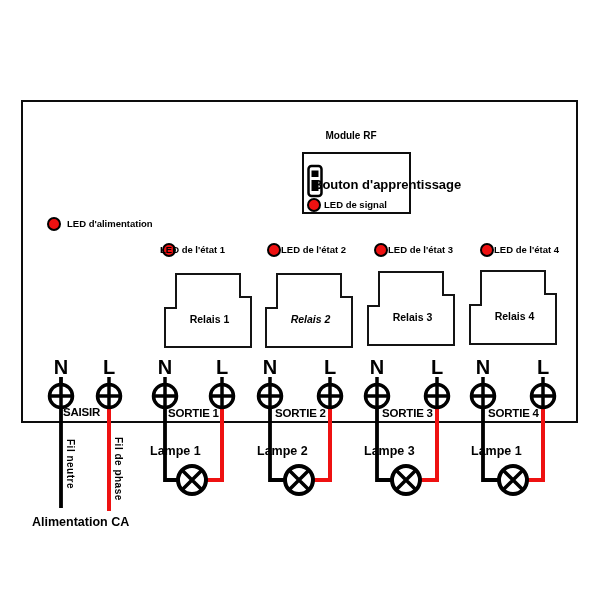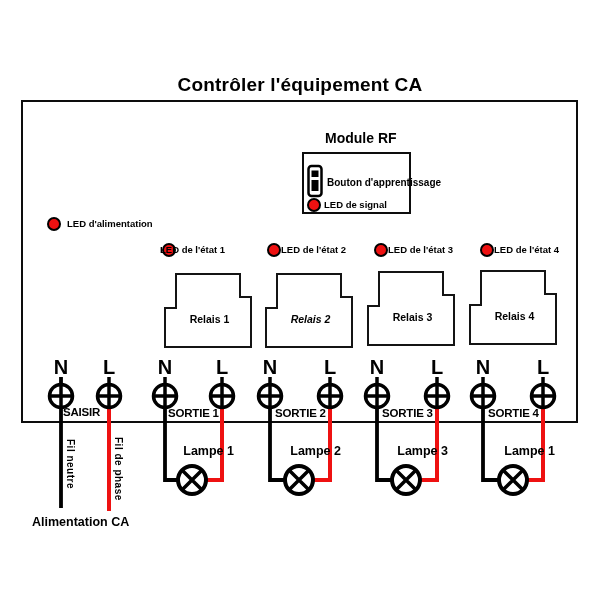--- a/index.html
+++ b/index.html
@@ -15,40 +15,39 @@
   .main-box{
     left:21px;top:100px;width:553px;height:319px;
     border:2px solid #0d0d0d;background:#fff;
   }
   .module-box{
     left:302px;top:152px;width:105px;height:58px;
     border:2px solid #0d0d0d;background:#fff;
   }
   .svg-layer{left:0;top:0;width:600px;height:600px;pointer-events:none;}
   .lbl{white-space:nowrap;font-weight:bold;}
-  .module-label{left:325px;top:130px;width:100px;text-align:left;font-size:14px;}
-  .btn-label{left:327px;top:177px;font-size:10px;}
+  .module-label{left:301px;top:130px;width:100px;text-align:center;font-size:10px;}
+  .btn-label{left:313px;top:177px;font-size:13px;}
   .sig-label{left:324px;top:199px;font-size:9.5px;}
   .pwr-label{left:67px;top:218px;font-size:9.5px;}
   .stat-label{top:244px;font-size:9.5px;}
   .relay-label{top:313px;width:89px;text-align:center;font-size:10.5px;}
   .term-letter{top:356px;width:30px;text-align:center;font-size:20px;font-weight:bold;}
   .group-label{top:407px;font-size:11.5px;letter-spacing:-0.2px;}
-  .lamp-label{top:444px;width:84px;text-align:right;font-size:12.5px;}
+  .lamp-label{top:444px;width:84px;text-align:left;font-size:12.5px;}
   .vwire-label{writing-mode:vertical-rl;font-size:10px;font-weight:bold;letter-spacing:0.5px;}
   .neutral-label{left:65px;top:439px;}
   .phase-label{left:113px;top:437px;}
   .source-label{left:32px;top:515px;font-size:12.5px;}
 </style>
 </head>
 <body>
 
 <div class="stage">
 
-  <div class="abs title lbl">Contrôler l'équipement CA</div>
 
   <div class="abs main-box"></div>
 
   <div class="abs module-box"></div>
 
   <svg class="abs svg-layer" width="600" height="600" viewBox="0 0 600 600" xmlns="http://www.w3.org/2000/svg">
 
     <g>
       <rect x="308.5" y="166" width="13" height="30" rx="3" fill="#fff" stroke="#000" stroke-width="2.5"></rect>
       <rect x="311.5" y="170.5" width="7" height="6.5" fill="#000"></rect>

